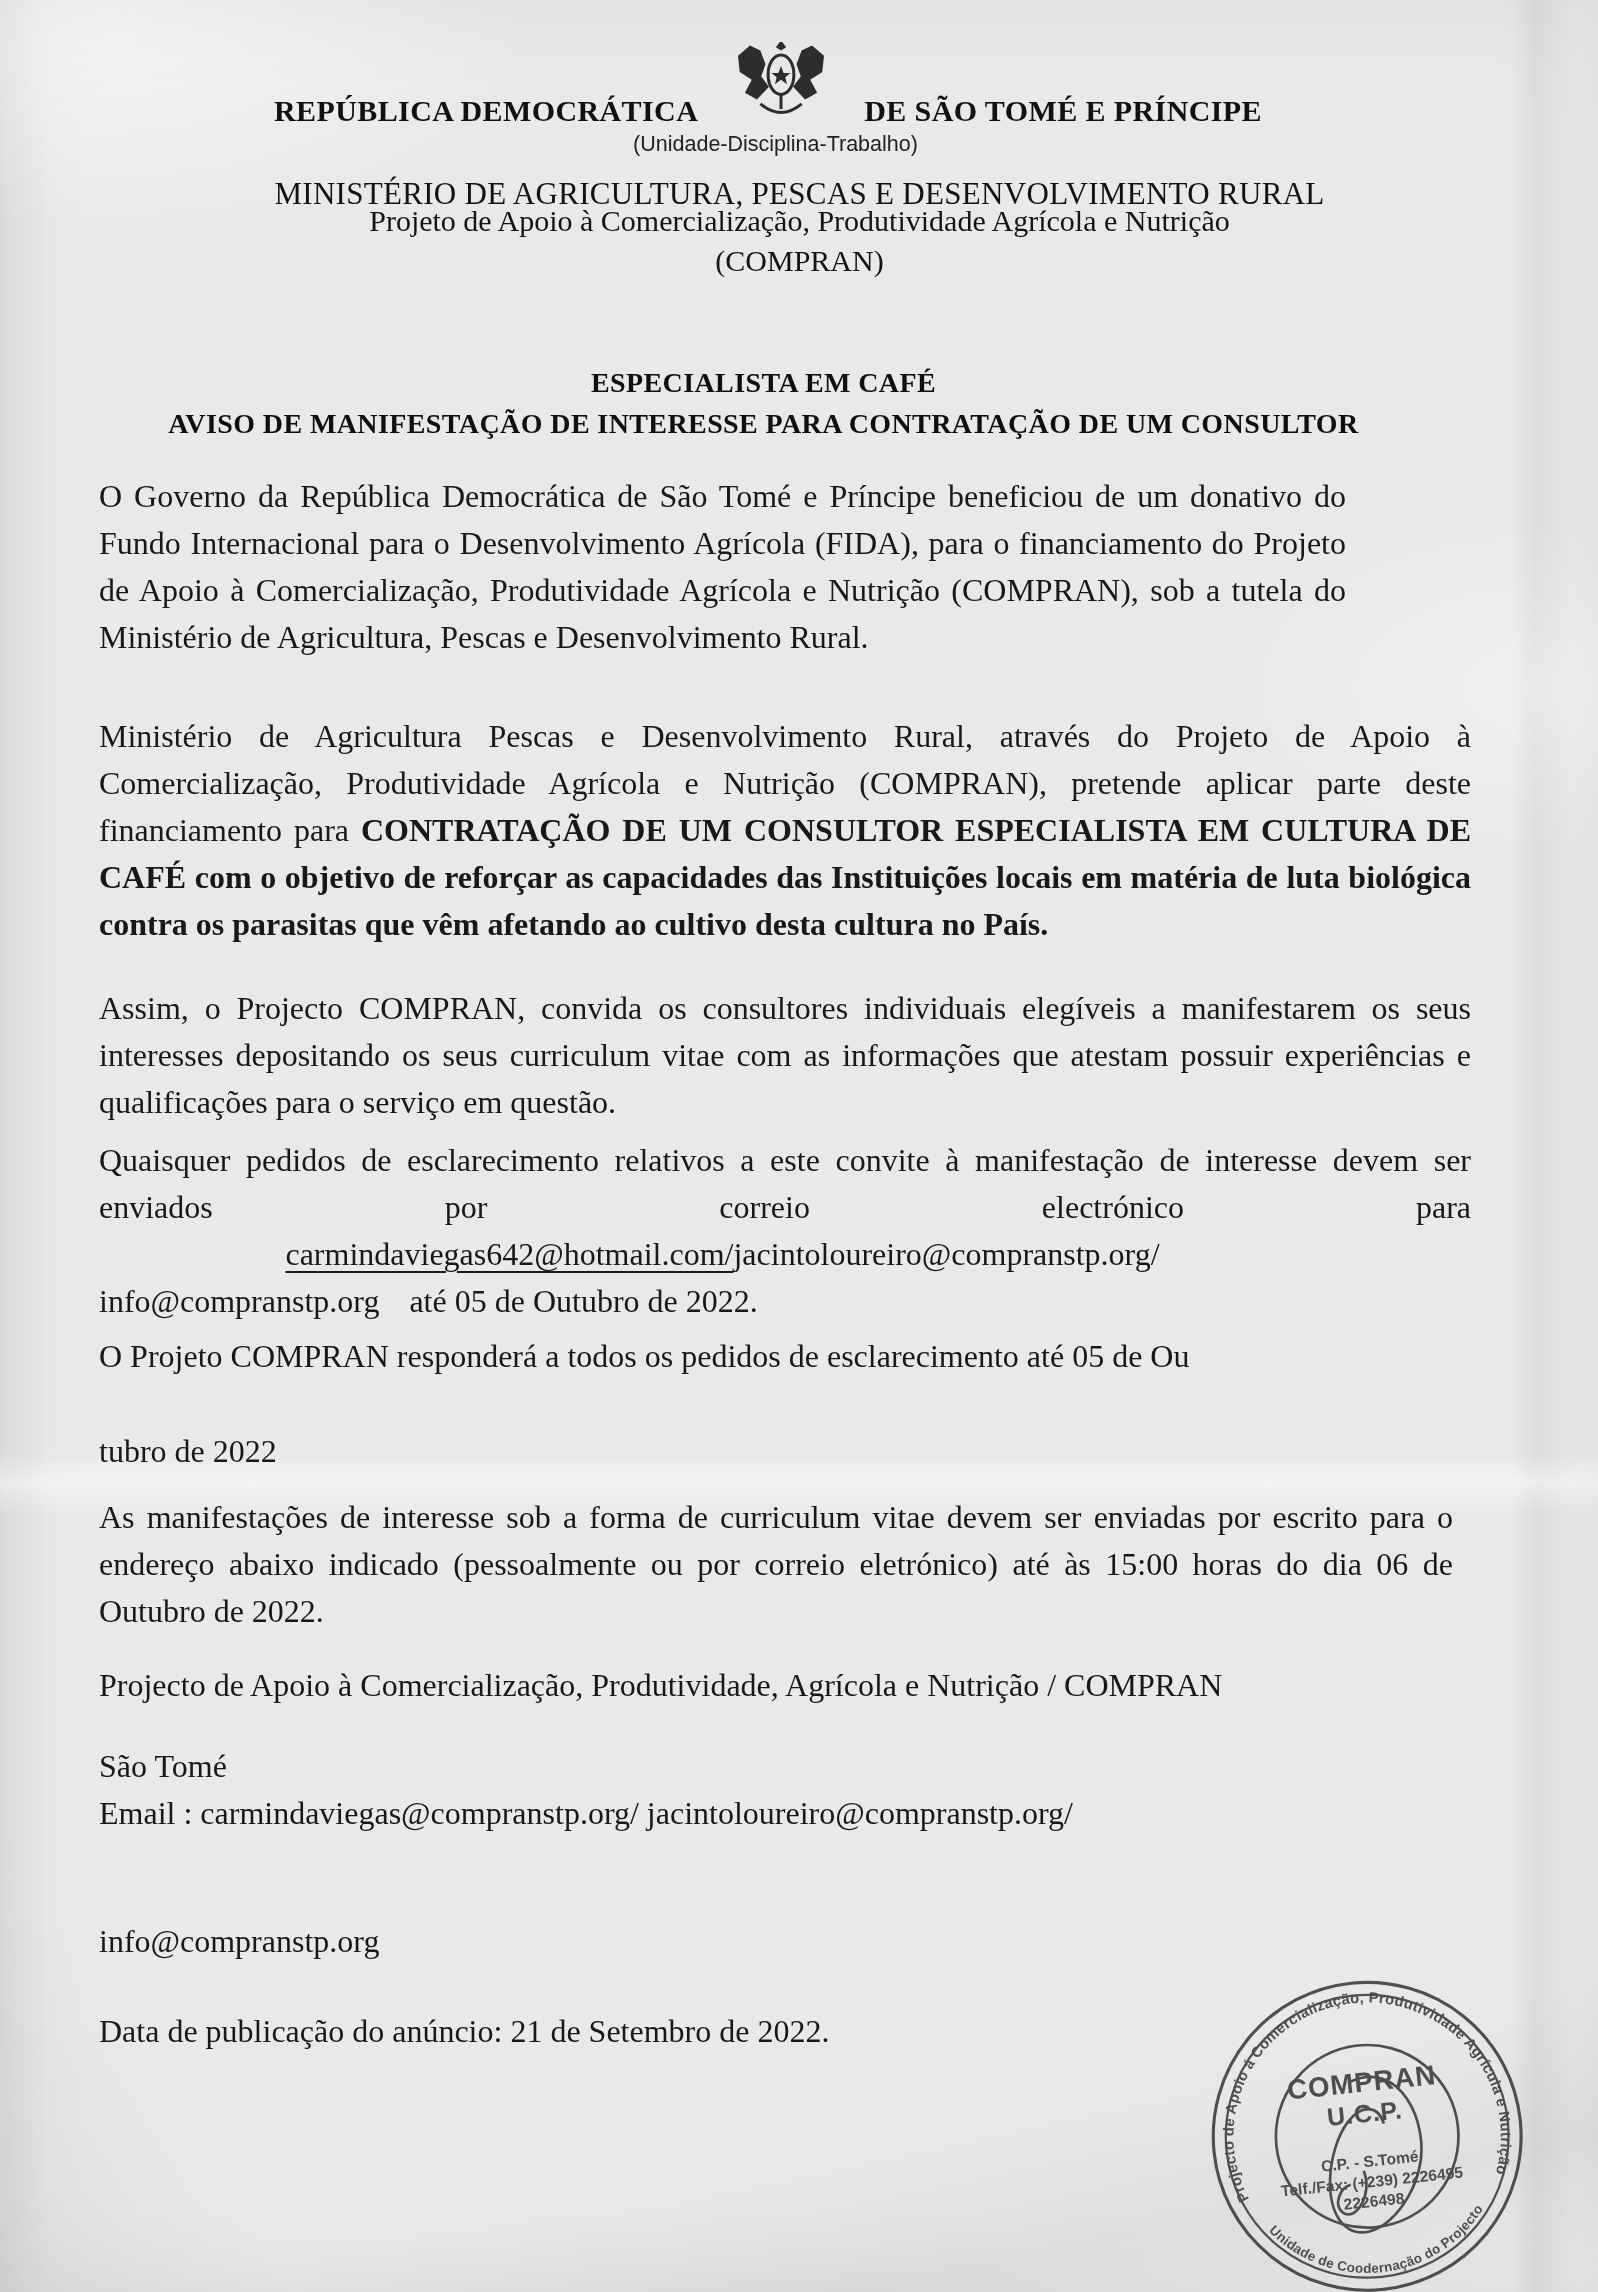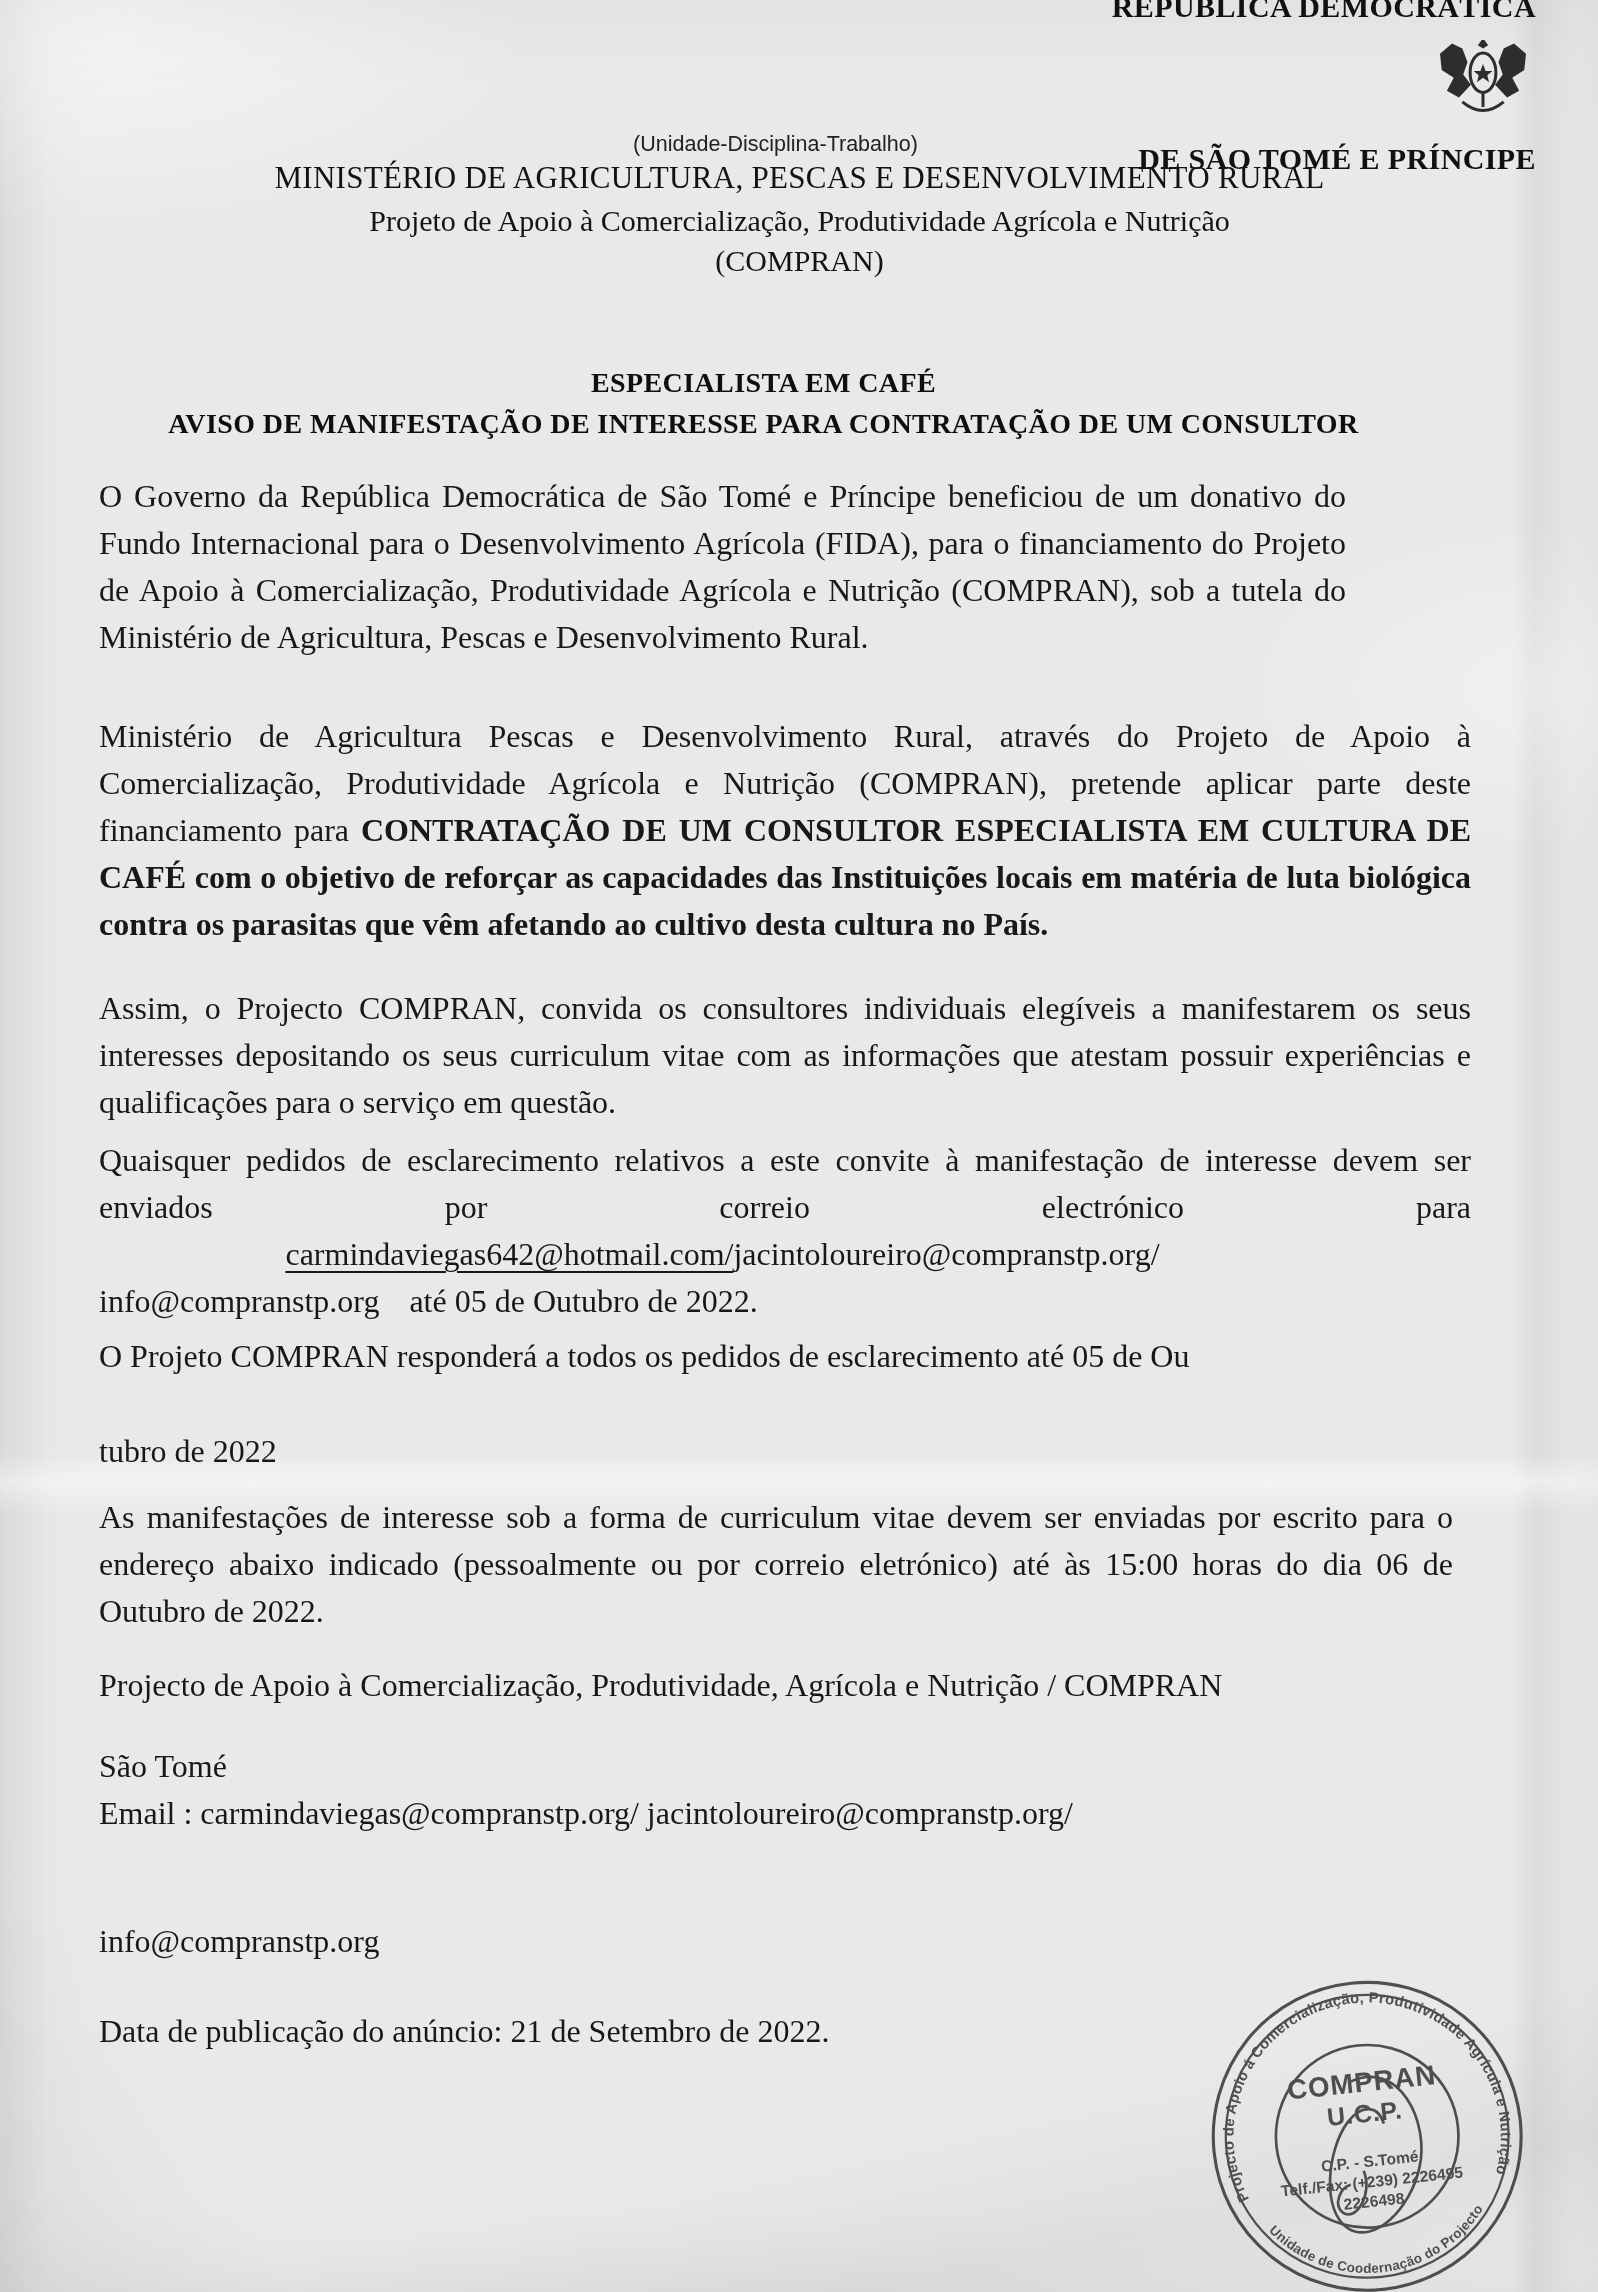--- a/index.html
+++ b/index.html
@@ -17,27 +17,27 @@
       linear-gradient(58deg, rgba(0,0,0,0.05) 0%, transparent 10%),
       linear-gradient(90deg, rgba(0,0,0,0.035), transparent 3%, transparent 94.5%, rgba(0,0,0,0.05) 96%, transparent 98.5%),
       linear-gradient(168deg, transparent 88%, rgba(0,0,0,0.045) 94%, transparent 99%),
       #e9e9ec;
     box-shadow:inset 0 0 107px rgba(0,0,0,0.06);
   }
   .abs{position:absolute;}
   .center{left:0;right:0;text-align:center;}
   .hdr-line1{
     top:38px;height:90px;left:0;right:0;
-    display:flex;justify-content:center;align-items:flex-end;gap:16px;
+    display:flex;justify-content:center;align-items:flex-end;gap:30px;
     padding-right:63px;box-sizing:border-box;
-    font-weight:bold;font-size:30px;letter-spacing:0.4px;color:#111;flex-direction:column;
+    font-weight:bold;font-size:30px;letter-spacing:0.4px;color:#111;
   }
   .arms{margin-bottom:-7.2px;}
   .motto{top:132px;font-family:"Liberation Sans","DejaVu Sans",sans-serif;font-size:21.5px;color:#222;padding-right:48px;}
-  .ministry{top:160px;font-size:31px;letter-spacing:0.3px;color:#121212;}
+  .ministry{top:176px;font-size:31px;letter-spacing:0.3px;color:#121212;}
   .project-line{top:204px;font-size:30px;color:#141414;}
   .acronym{top:244px;font-size:30px;color:#141414;}
   .doc-title{top:362px;font-weight:bold;font-size:28px;line-height:41px;letter-spacing:0.4px;color:#0f0f0f;padding-right:72px;}
   .para{
     position:absolute;left:99px;width:1372px;
     font-size:32px;line-height:47px;text-align:justify;color:#181818;
   }
   .jlast{text-align-last:justify;}
   .nowrap{white-space:nowrap;}
   .noj{text-align:left;}

